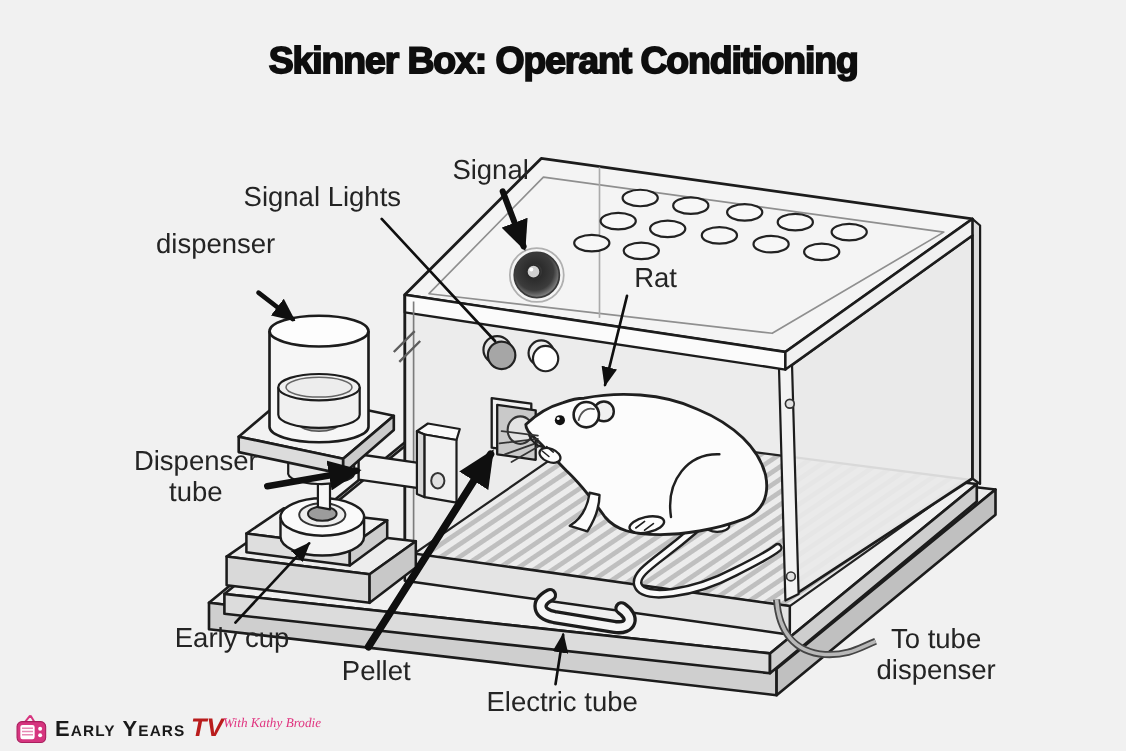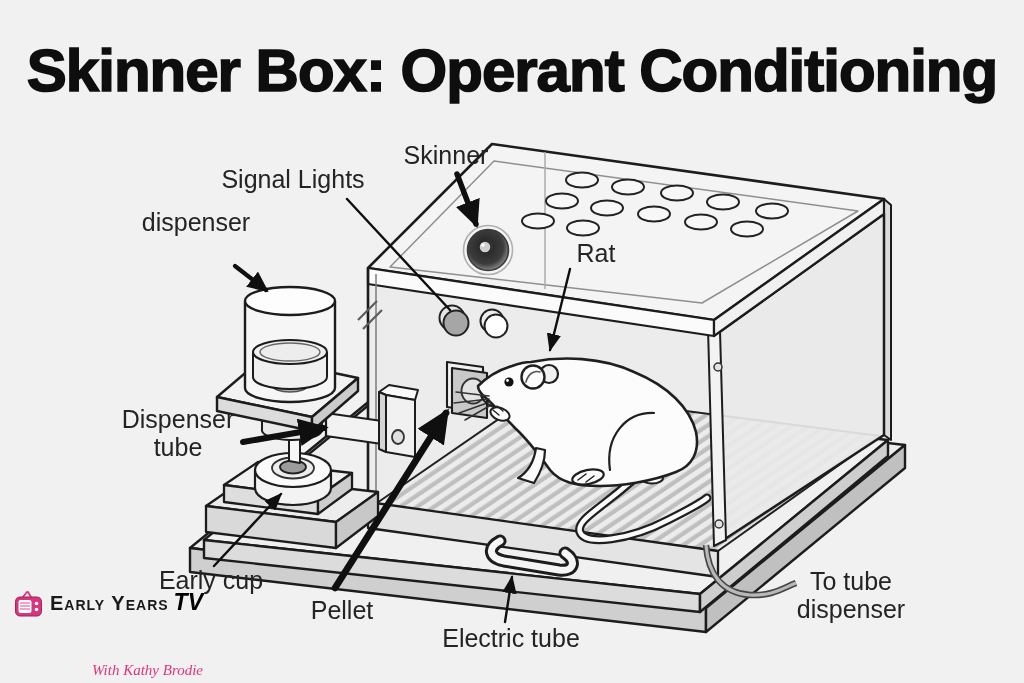--- a/index.html
+++ b/index.html
@@ -5,44 +5,44 @@
   html,body{margin:0;padding:0;}
   .stage{
     position:relative;width:1024px;height:683px;overflow:hidden;
     background:#f1f1f1;
     font-family:"Liberation Sans",sans-serif;
   }
   .title{
     position:absolute;left:0;top:36px;width:1024px;margin:0;
     text-align:center;
     font-family:"Liberation Sans",sans-serif;
-    font-weight:bold;font-size:60px;letter-spacing:-1px;
+    font-weight:bold;font-size:34px;letter-spacing:-1px;
     color:#0e0e0e;
     -webkit-text-stroke:1.6px #0e0e0e;
   }
   .art{position:absolute;left:0;top:0;width:1024px;height:683px;}
   .lbl{
     position:absolute;transform:translateX(-50%);
     font-size:25px;line-height:1.1;color:#242424;
     text-align:center;white-space:nowrap;
   }
   .logo{
     position:absolute;left:14px;bottom:5px;display:flex;align-items:flex-start;gap:6px;
   }
-  .logo .txt{display:flex;flex-direction:column;line-height:1;gap:48px;}
+  .logo .txt{display:flex;flex-direction:row;line-height:1;}
   .logo .row1{display:flex;align-items:baseline;gap:5px;}
   .brand{
     font-weight:bold;font-variant:small-caps;letter-spacing:1px;
     font-size:20px;color:#191919;
   }
   .brand-accent{
-    font-weight:bold;font-style:italic;font-size:23px;color:#000000;
+    font-weight:bold;font-style:italic;font-size:23px;color:#b91c1c;
   }
   .tagline{
-    font-style:italic;font-size:15px;color:#e0337f;text-align:right;margin-top:1px;
+    font-style:italic;font-size:12px;color:#e0337f;text-align:right;margin-top:1px;
     font-family:"Liberation Serif",serif;
   }
 </style>
 </head>
 <body>
 
 <div class="stage">
 
   <h1 class="title">Skinner Box: Operant Conditioning</h1>
 
@@ -215,21 +215,21 @@
       <line x1="347" y1="199" x2="450" y2="310" stroke-width="2.4"></line>
       <line x1="235" y1="266" x2="266" y2="290" stroke-width="4.2" marker-end="url(#mA)"></line>
       <line x1="570" y1="269" x2="550" y2="350" stroke-width="2.4" marker-end="url(#mB)"></line>
       <line x1="243" y1="442" x2="324" y2="428" stroke-width="6" marker-end="url(#mA)"></line>
       <line x1="214" y1="566" x2="281" y2="494" stroke-width="2.4" marker-end="url(#mB)"></line>
       <line x1="335" y1="588" x2="446" y2="413" stroke-width="6.8" marker-end="url(#mA)"></line>
       <line x1="505" y1="622" x2="512" y2="577" stroke-width="2.4" marker-end="url(#mB)"></line>
     </g>
   </svg>
 
-  <div class="lbl" style="left:446px;top:142px">Skinner</div>
+  <div class="lbl" style="left:446px;top:142px">Signal</div>
   <div class="lbl" style="left:293px;top:166px">Signal Lights</div>
   <div class="lbl" style="left:196px;top:209px">
     <div>dispenser</div>
   </div>
   <div class="lbl" style="left:596px;top:240px">Rat</div>
   <div class="lbl" style="left:178px;top:406px">
     <div>Dispenser</div>
     <div>tube</div>
   </div>
   <div class="lbl" style="left:211px;top:567px">Early cup</div>

